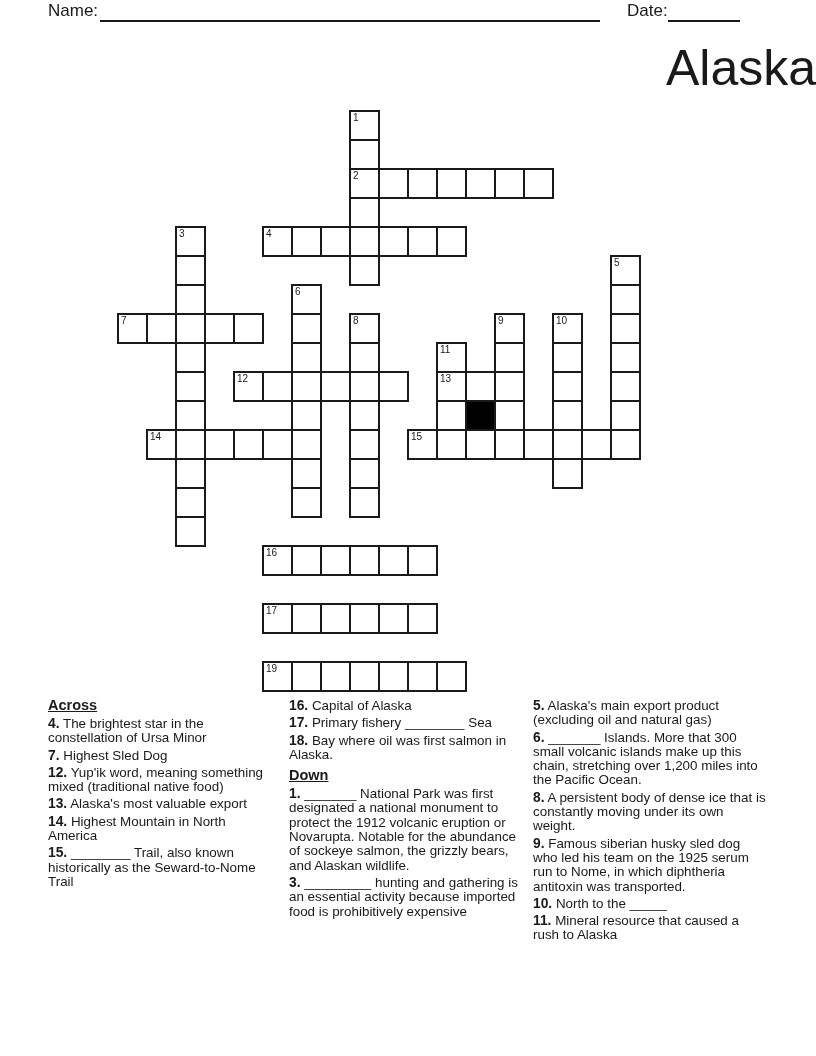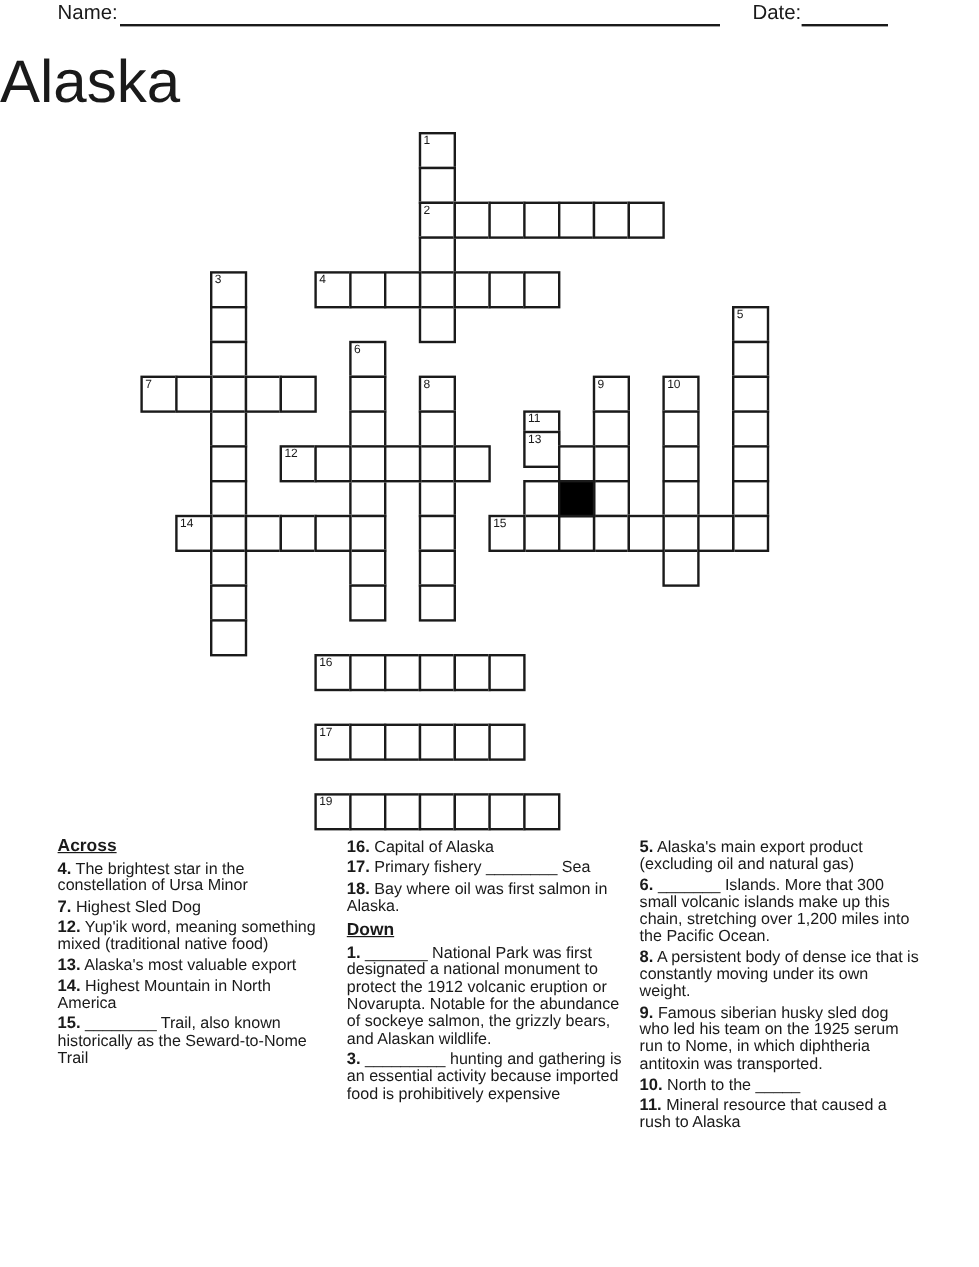--- a/index.html
+++ b/index.html
@@ -10,21 +10,21 @@
   }
   
   .hdr-label{position:absolute;font-size:17px;line-height:20px;}
   .name-label{left:48px;top:1px;}
   .date-label{left:627px;top:1px;}
   .blank-line{position:absolute;height:18px;border-bottom:2px solid #1a1a1a;}
   .name-line{left:100px;top:2px;width:500px;}
   .date-line{left:668px;top:2px;width:72px;}
   
   .title{
-    position:absolute;left:0;right:0;top:42px;text-align:left;
+    position:absolute;left:0;right:0;top:42px;text-align:right;
     font-size:50px;line-height:52px;font-weight:400;letter-spacing:0px;
   }
   
   .grid{position:absolute;left:117px;top:110px;width:526px;height:584px;}
   .cell{
     position:absolute;width:31px;height:31px;box-sizing:border-box;
     border:2px solid #1a1a1a;background:#ffffff;
   }
   .cell.black{background:#000000;}
   .cell .n{
@@ -139,21 +139,21 @@
       <span class="n">10</span>
     </div>
     <div class="cell" style="left: 435px; top: 232px;"></div>
     <div class="cell" style="left: 435px; top: 261px;"></div>
     <div class="cell" style="left: 435px; top: 290px;"></div>
     <div class="cell" style="left: 435px; top: 319px;"></div>
     <div class="cell" style="left: 435px; top: 348px;"></div>
     <div class="cell" style="left: 319px; top: 232px;">
       <span class="n">11</span>
     </div>
-    <div class="cell" style="left: 319px; top: 249px;">
+    <div class="cell" style="left: 319px; top: 261px;">
       <span class="n">13</span>
     </div>
     <div class="cell" style="left: 319px; top: 290px;"></div>
     <div class="cell" style="left: 319px; top: 319px;"></div>
     <div class="cell" style="left: 116px; top: 261px;">
       <span class="n">12</span>
     </div>
     <div class="cell" style="left: 145px; top: 261px;"></div>
     <div class="cell" style="left: 203px; top: 261px;"></div>
     <div class="cell" style="left: 261px; top: 261px;"></div>

